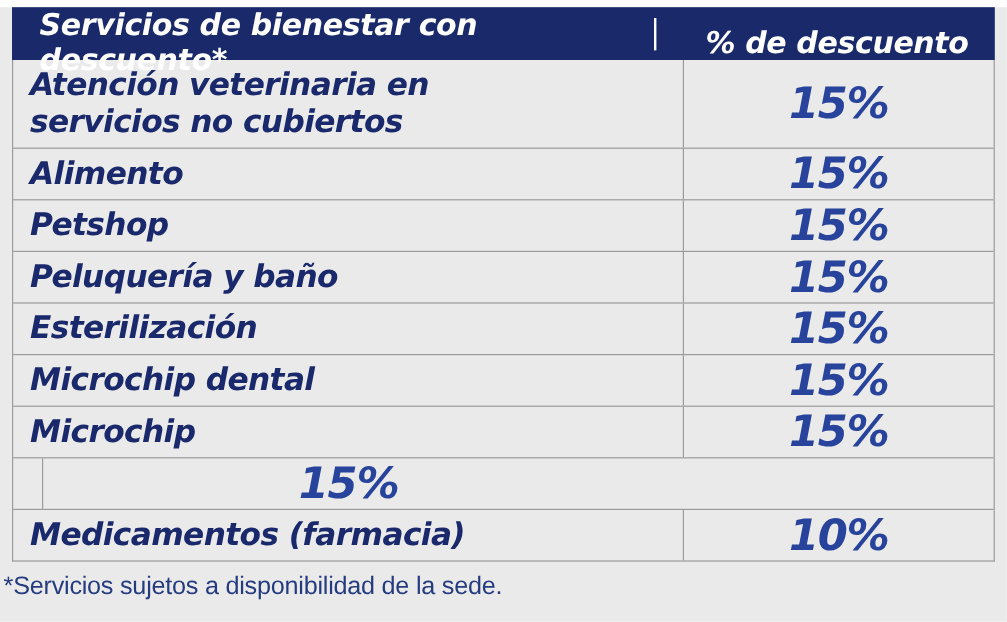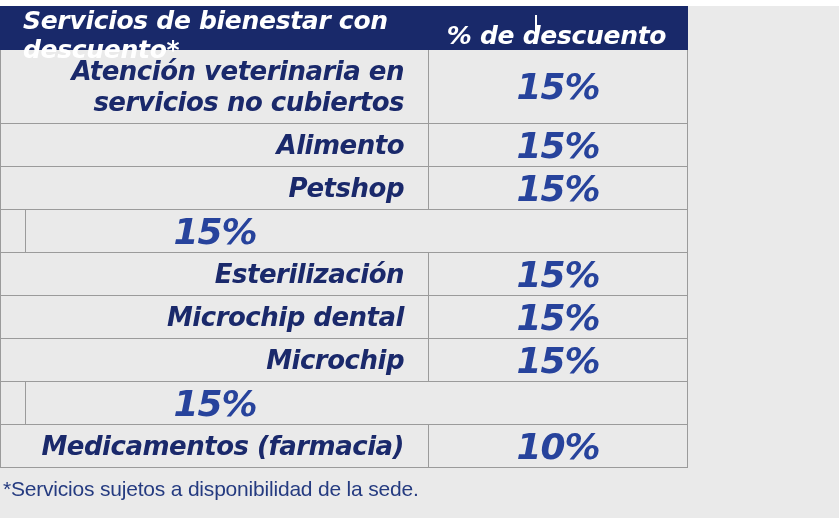--- a/index.html
+++ b/index.html
@@ -8,21 +8,21 @@
     width:839px;height:518px;
     background:var(--page-bg,#EAEAEA);
     overflow:hidden;
     font-family:"DejaVu Sans", sans-serif;
   }
   .top-strip{
     position:absolute;left:0;top:0;width:839px;height:6px;
     background:#FFFFFF;
   }
   .table-wrap{
-    position:absolute;left:0;top:6px;width:688px;
+    position:absolute;left:10px;top:6px;width:819px;
   }
   .thead{
     position:relative;
     display:grid;grid-template-columns:1fr 283px;
     align-items:center;
     height:44px;
     background:var(--header-bg,#19296A);
     color:var(--header-text,#FFFFFF);
     font-weight:bold;font-style:italic;
     font-size:25px;letter-spacing:-0.3px;
@@ -37,21 +37,20 @@
   }
   .tbody{
     border:1px solid var(--border,#9B9B9B);
     border-top:none;
     background:var(--cell-bg,#EAEAEA);
   }
   .row{
     display:grid;grid-template-columns:1fr 283px;
     align-items:center;
     height:42px;
-    text-align:right;
   }
   .row.tall{height:73px;}
   .row + .row{border-top:1px solid var(--border,#9B9B9B);}
   .cell.service{
     padding-left:14px;
     color:var(--service-text,#1A296B);
     font-weight:bold;font-style:italic;
     font-size:26px;line-height:1.17;
     letter-spacing:-0.5px;
     white-space:pre-line;
@@ -92,20 +91,21 @@
       </div>
       <div class="row">
         <div class="cell service">Alimento</div>
         <div class="cell discount">15%</div>
       </div>
       <div class="row">
         <div class="cell service">Petshop</div>
         <div class="cell discount">15%</div>
       </div>
       <div class="row">
+        <div class="cell service">Peluquería y baño</div>
         <div class="cell discount">15%</div>
       </div>
       <div class="row">
         <div class="cell service">Esterilización</div>
         <div class="cell discount">15%</div>
       </div>
       <div class="row">
         <div class="cell service">Microchip dental</div>
         <div class="cell discount">15%</div>
       </div>

